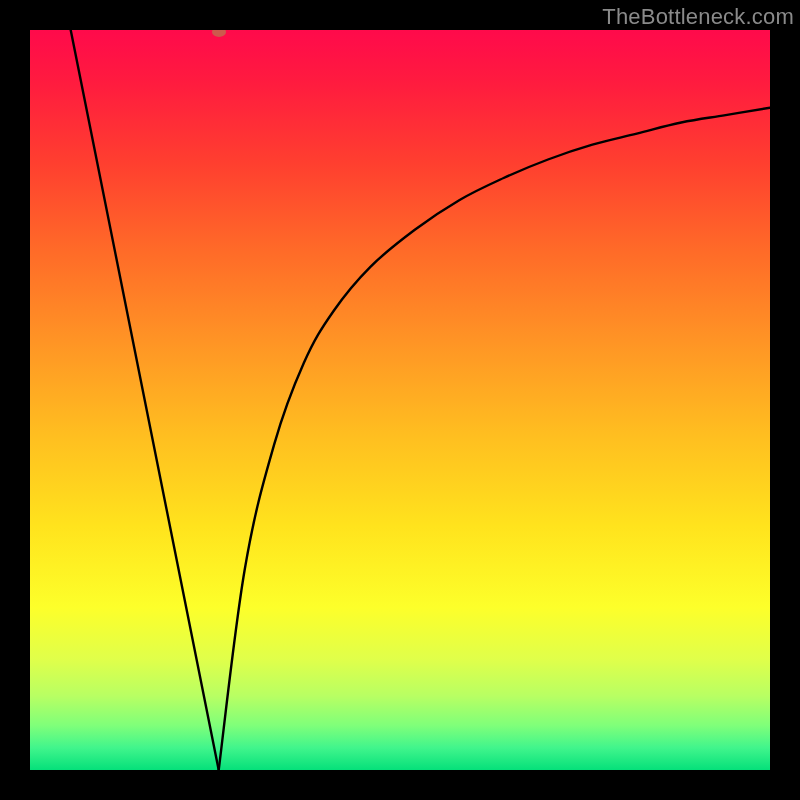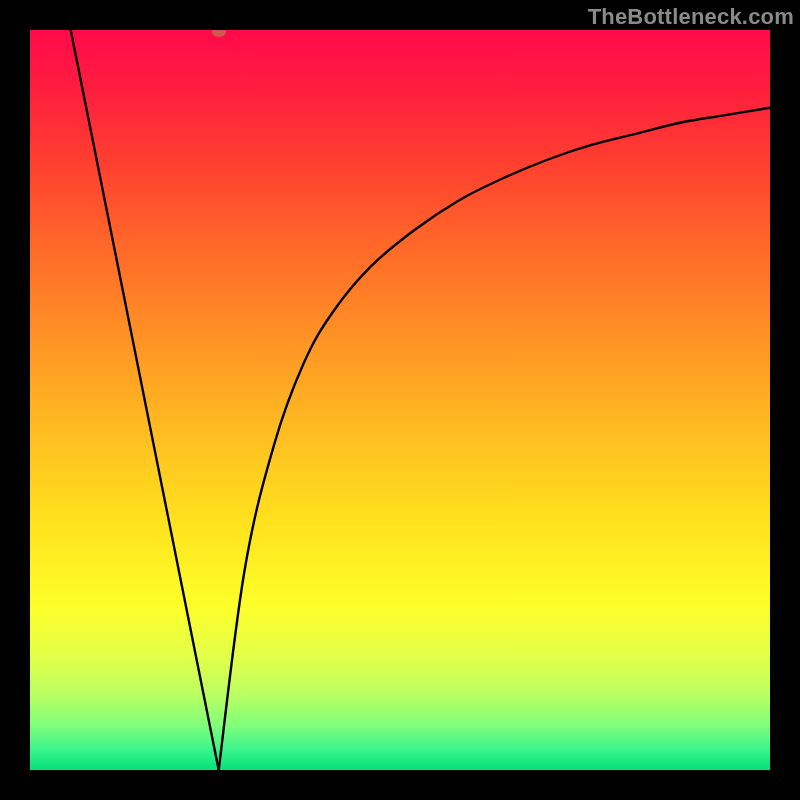--- a/index.html
+++ b/index.html
@@ -49,21 +49,21 @@
     transform: translate(-50%, -50%);
   }
   .watermark {
     position: absolute;
     top: 4px;
     right: 6px;
     font-family: Arial, Helvetica, sans-serif;
     font-size: 22px;
     color: #8a8a8a;
     letter-spacing: 0.2px;
-    font-weight: 700;
+    font-weight: 400;
   }
 </style>
 </head>
 <body>
 
 <div class="frame">
 
   <div class="plot-area">
 
     <svg class="gradient-bg" viewBox="0 0 740 740" preserveAspectRatio="none">

